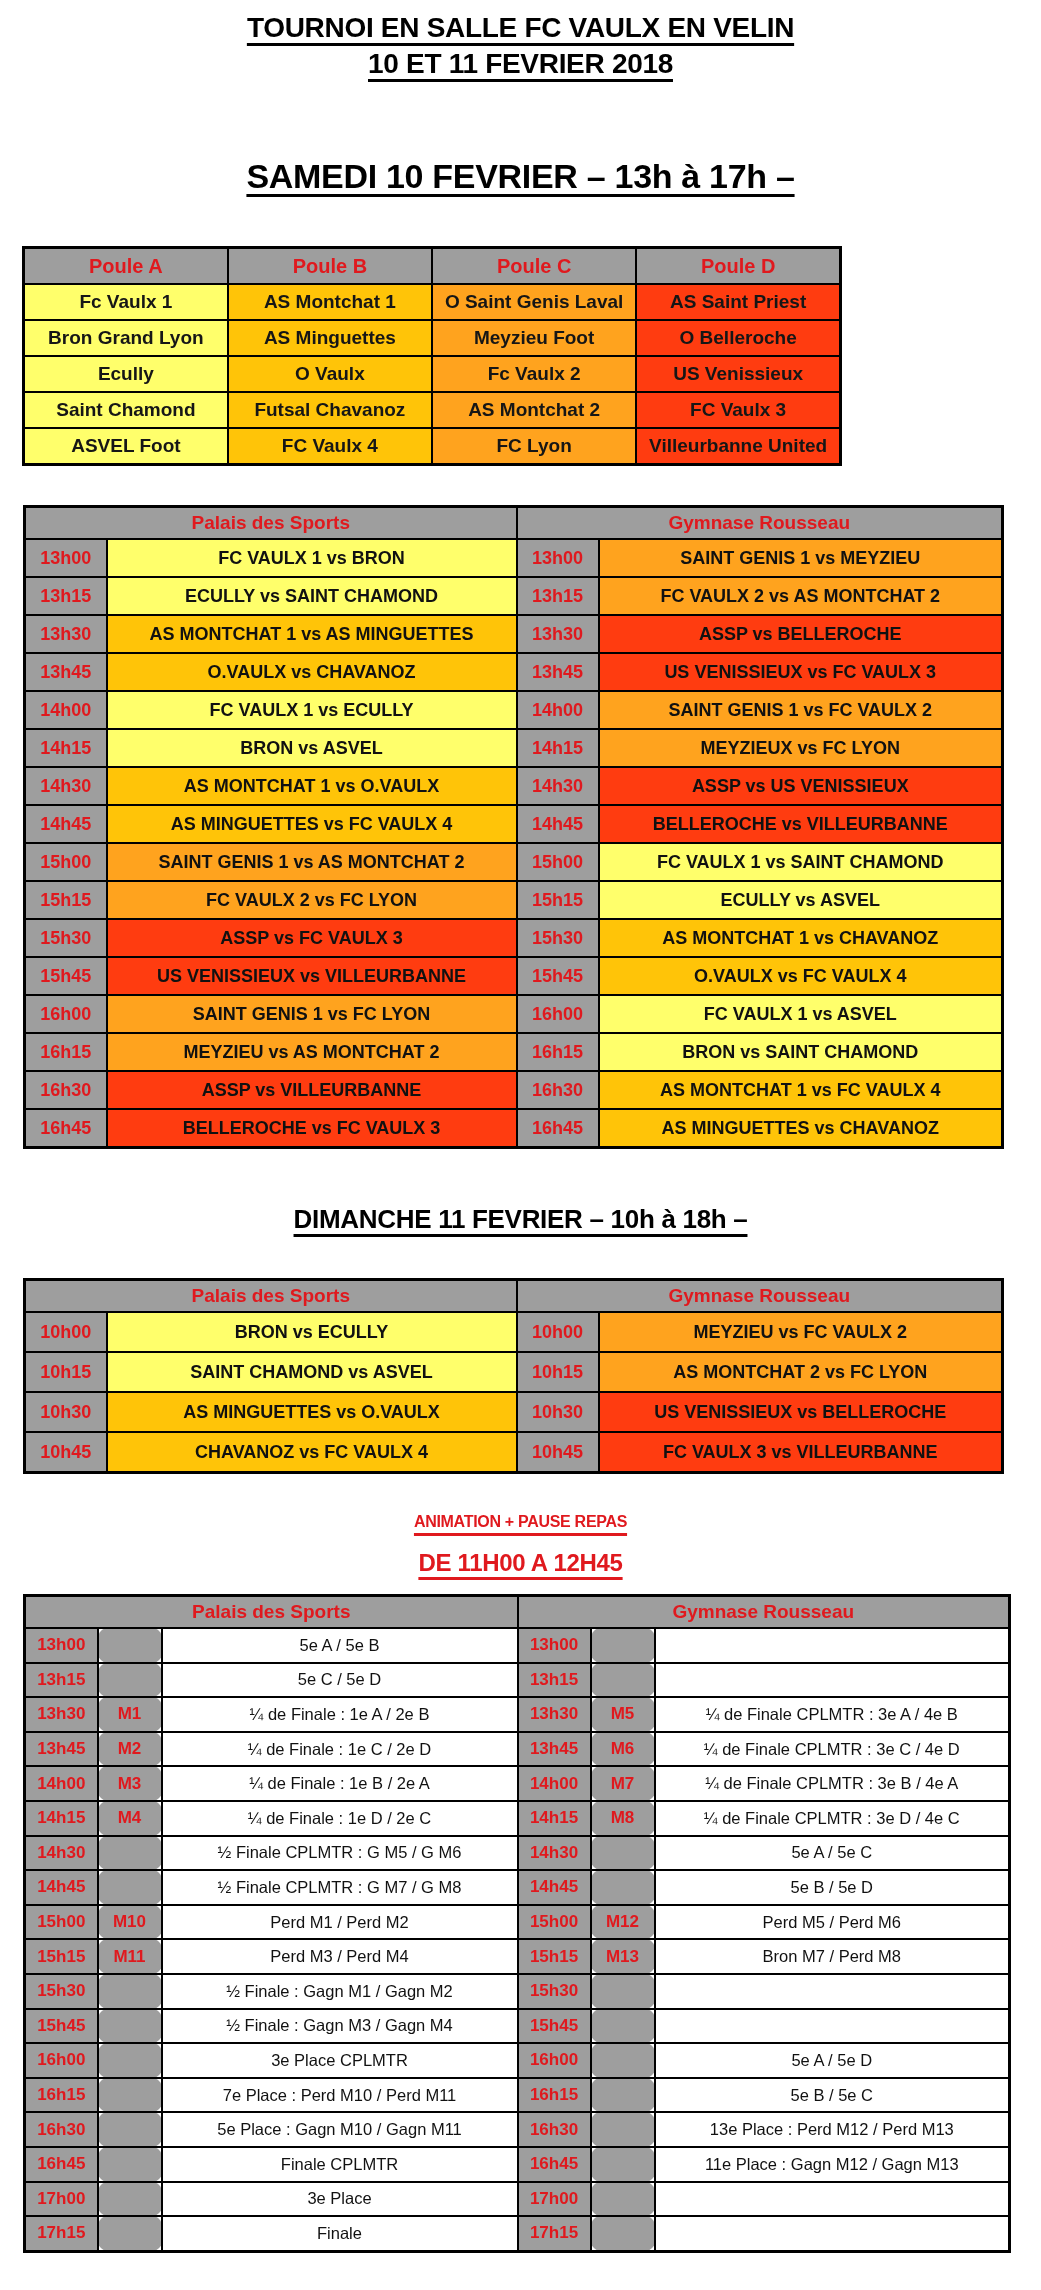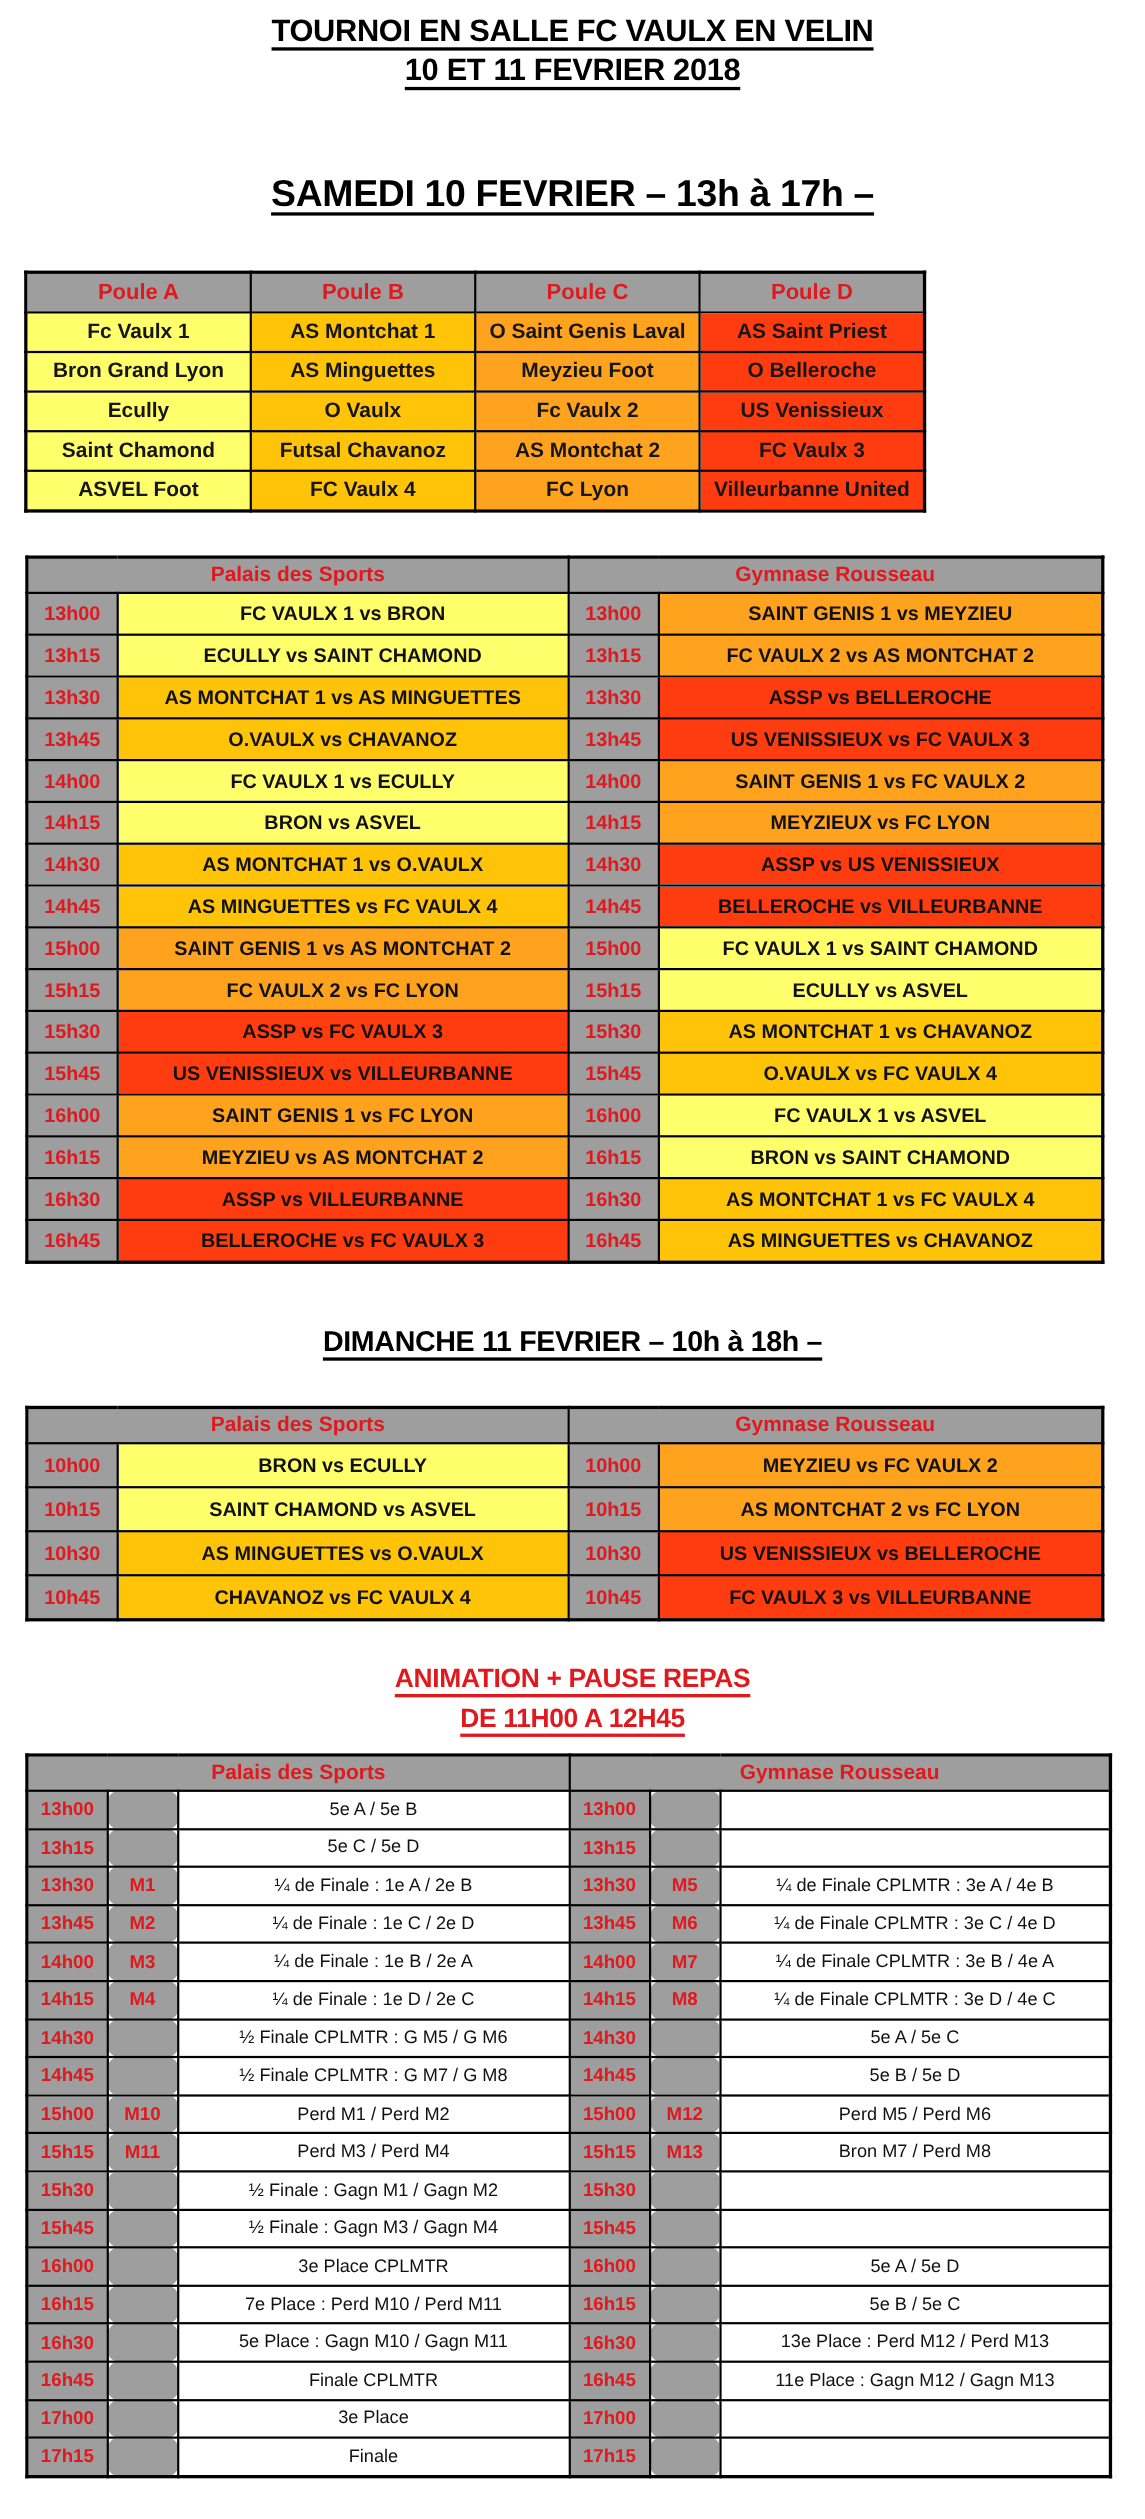--- a/index.html
+++ b/index.html
@@ -9,21 +9,21 @@
   }
   .h-center{
     position:absolute;left:0;width:100%;text-align:center;
     font-weight:bold;color:#000000;white-space:nowrap;letter-spacing:-0.3px;
   }
   .underlined{text-decoration:underline;text-decoration-thickness:3px;text-underline-offset:6px;}
   #title-line-1{top:12px;font-size:28px;}
   #title-line-2{top:48px;font-size:28px;}
   #saturday-heading{top:141px;font-size:34px;margin-top:16px;}
   #sunday-heading{top:1204px;font-size:26px;}
-  #animation-heading-1{top:1513px;font-size:24px;color:var(--red_text);}
+  #animation-heading-1{top:1513px;font-size:16px;color:var(--red_text);}
   #animation-heading-2{top:1549px;font-size:24px;color:var(--red_text);}
 
   table{position:absolute;border-collapse:collapse;table-layout:fixed;border:3px solid #000;}
   td,th{border:2px solid #000;overflow:hidden;white-space:nowrap;padding:0 2px;}
 
   
   #pools-table{left:22px;top:214px;width:820px;margin-top:32px;}
   #pools-table th{height:34px;background:var(--gray);color:var(--red_text);font-size:20px;font-weight:bold;text-align:center;}
   #pools-table td{height:34px;text-align:center;font-size:19px;font-weight:bold;color:#161616;}
 

